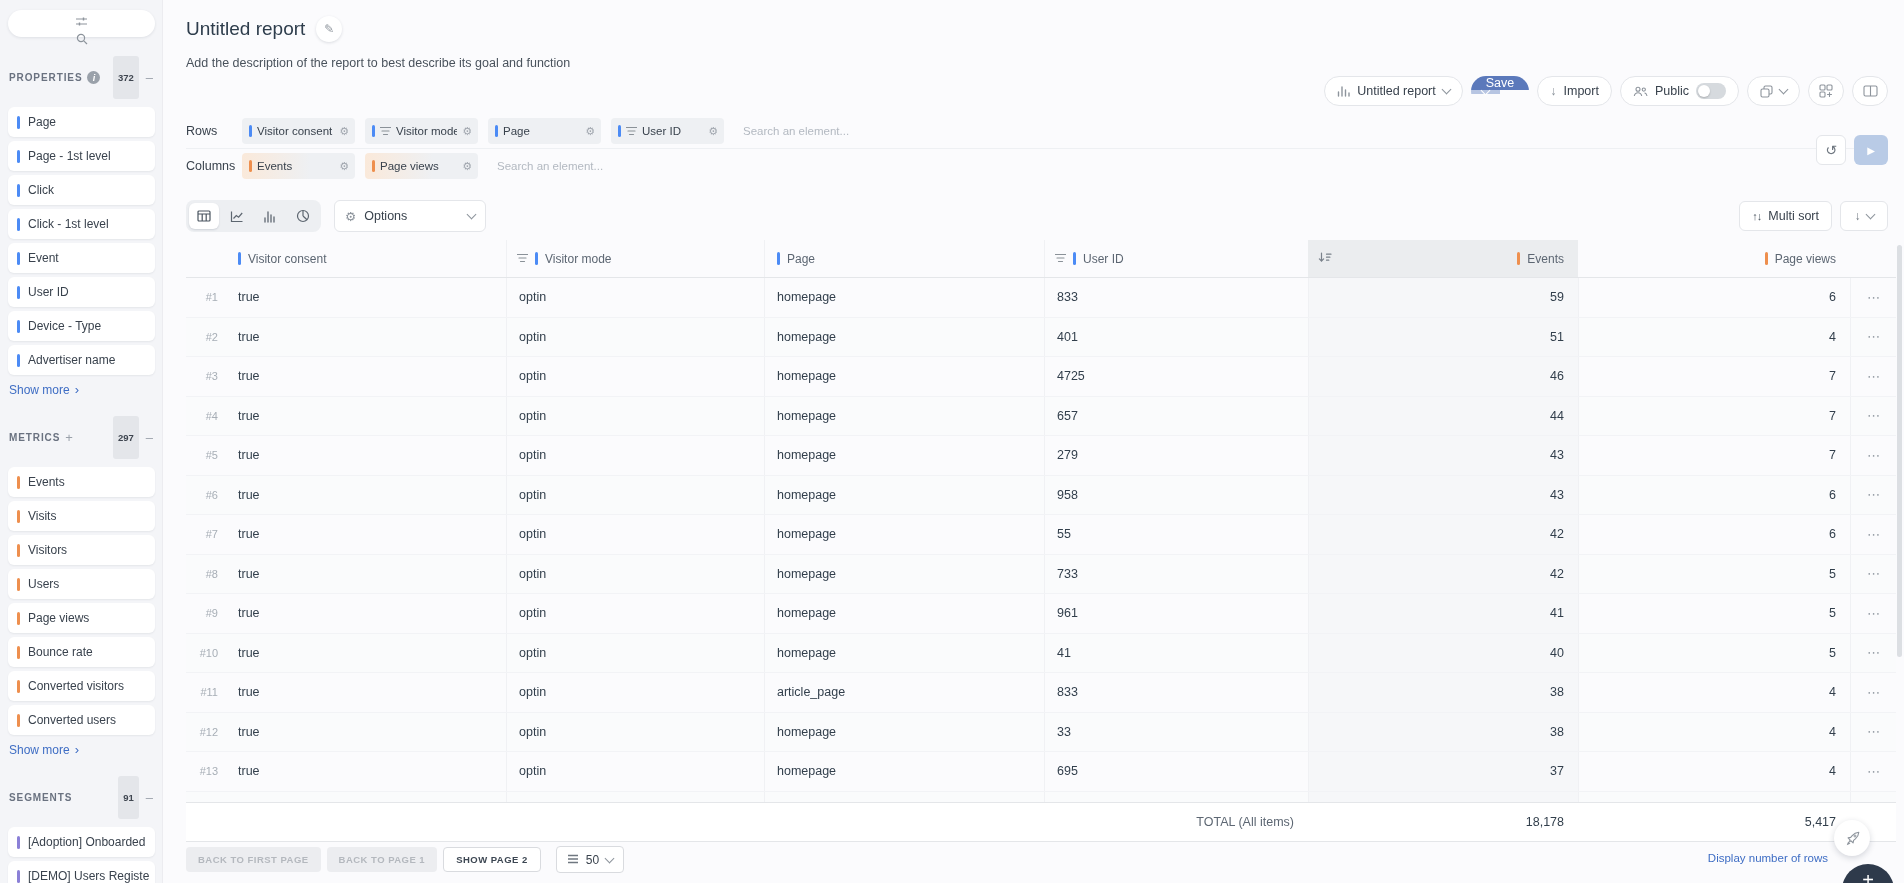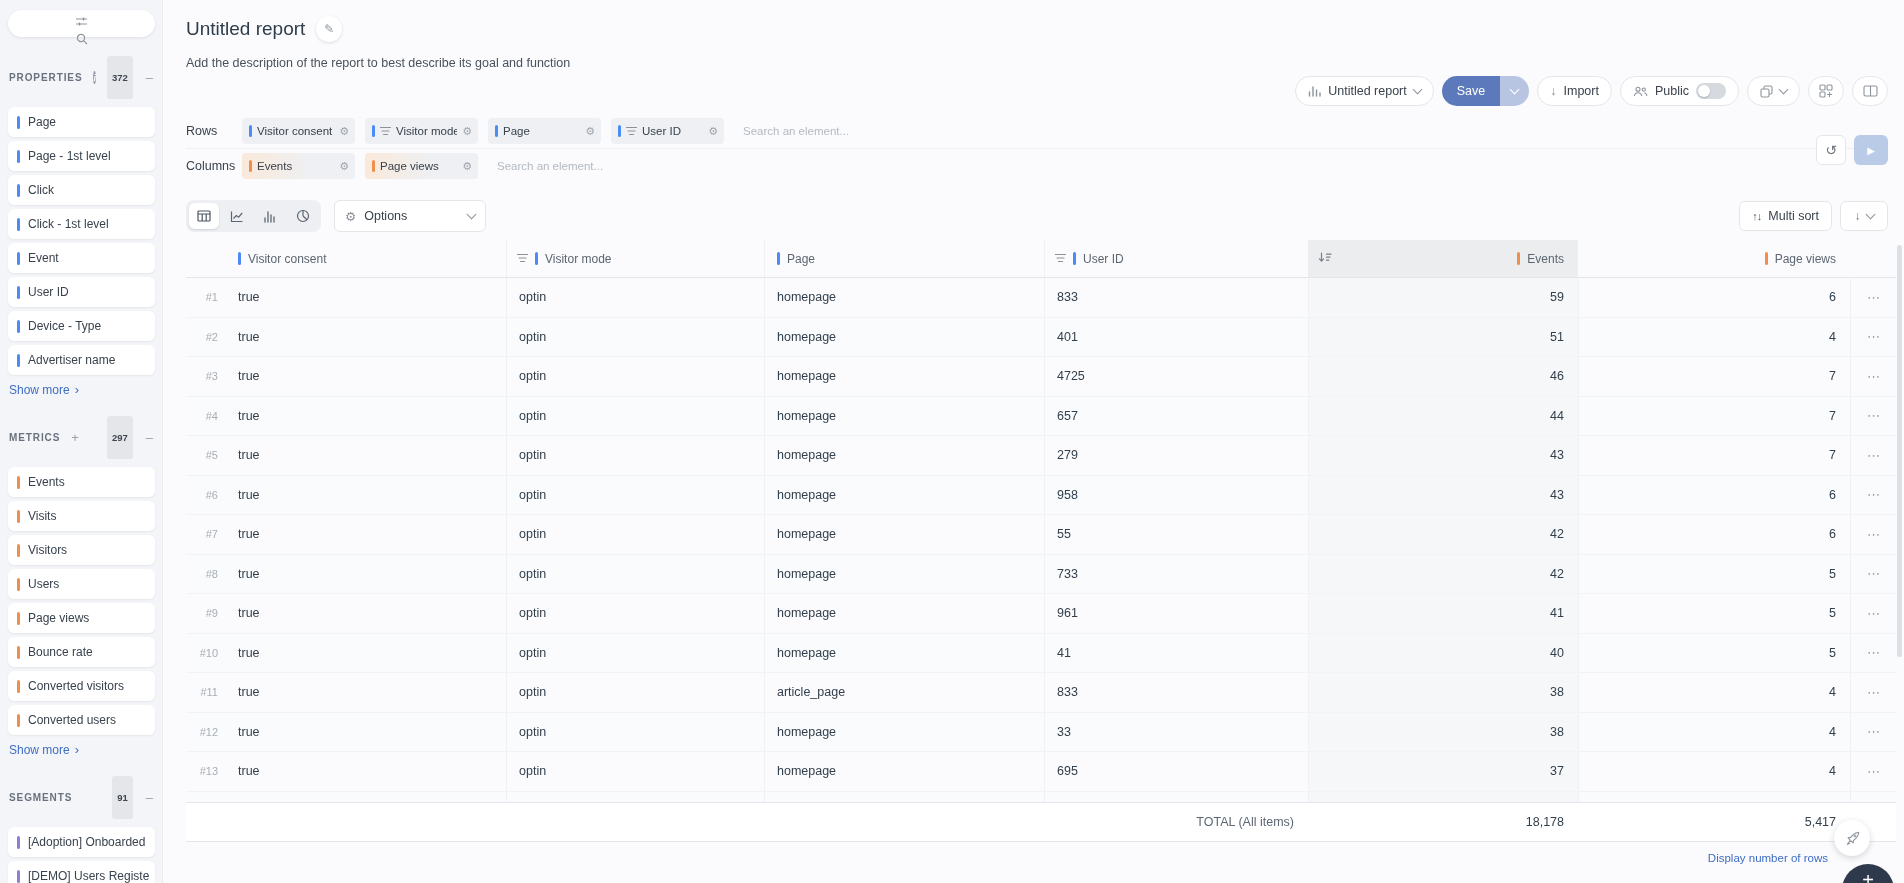--- a/index.html
+++ b/index.html
@@ -8,21 +8,21 @@
     position:relative; overflow:hidden; background:#f4f5f8;
     font-family:"Liberation Sans","DejaVu Sans",sans-serif; color:#39424d;
   }
   
   .sidebar { position:absolute; left:0; top:0; bottom:0; width:163px; background:#f4f5f8;
     border-right:1px solid #ececf0; padding:10px 7px 0 8px; box-sizing:border-box; z-index:2; overflow:hidden; }
   .search-pill { height:27px; background:#fff; border-radius:14px; box-shadow:0 1px 3px rgba(25,39,62,.10);
     display:flex; align-items:center; padding:0 9px; gap:6px;flex-direction:column; }
   .search-ph { flex:1; font-size:11.5px; color:#b3b9c1; white-space:nowrap; overflow:hidden; }
   .icon-gray { color:#8d949c; display:flex; align-items:center; flex:none; }
-  .sec-head { display:flex; align-items:center; margin:19px 2px 8px 1px; gap:11px; }
+  .sec-head { display:flex; align-items:center; margin:19px 2px 8px 1px; gap:5px; }
   .sec-title { font-size:10px; font-weight:700; letter-spacing:.09em; color:#6a7280; }
   .info-dot { width:13px; height:13px; border-radius:50%; background:#9aa1aa; color:#fff; font-size:9px;
     display:flex; align-items:center; justify-content:center; font-style:italic; font-weight:700; }
   .sec-add { color:#9aa1aa; font-size:13px; font-weight:400; }
   .sec-count { margin-left:auto; background:#e4e6ea; border-radius:3px; padding:16px 5px; font-size:9.5px; color:#3f4650; font-weight:700; }
   .sec-min { color:#9aa1aa; font-size:13px; margin-left:2px; }
   .side-item { height:30px; background:#fff; border-radius:6px; box-shadow:0 1px 2px rgba(25,39,62,.07);
     display:flex; align-items:center; margin-bottom:4px; padding:0 6px 0 9px; }
   .accent { width:3px; height:13px; border-radius:2px; margin-right:8px; flex:none; }
   .side-label { font-size:12px; color:#39424d; white-space:nowrap; overflow:hidden; text-overflow:clip; }
@@ -33,21 +33,21 @@
   .page-title-row { position:absolute; left:23px; top:16px; display:flex; align-items:center; gap:11px; }
   .page-title { font-size:19px; color:#2e3d4c; }
   .edit-btn { width:26px; height:26px; border-radius:50%; background:#fff; box-shadow:0 1px 3px rgba(25,39,62,.14);
     display:flex; align-items:center; justify-content:center; color:#8d949c; font-size:12px; }
   .page-desc { position:absolute; left:23px; top:56px; font-size:12.5px; color:#49525c; }
   .toolbar { position:absolute; top:76px; right:16px; display:flex; align-items:center; gap:8px; }
   .pill { height:30px; background:#fff; border:1px solid #e4e6ea; border-radius:15px; display:flex;
     align-items:center; gap:7px; padding:0 12px; font-size:12.5px; color:#39424d; box-sizing:border-box; }
   .chev { width:6px; height:6px; border-right:1.4px solid #8d949c; border-bottom:1.4px solid #8d949c;
     transform:rotate(45deg); margin-top:-3px; flex:none; }
-  .save-group { display:flex; height:30px; border-radius:15px; overflow:hidden; }
+  .save-group { display:flex; height:30px; border-radius:15px; overflow:hidden;flex-direction:column; }
   .save-main { background:#5b79bb; color:#fff; display:flex; align-items:center; padding:0 15px; font-size:12.5px; }
   .save-caret { background:#b7c5e2; width:29px; display:flex; align-items:center; justify-content:center; }
   .save-caret .chev { border-color:#fff; }
   .toggle { width:30px; height:16px; border-radius:8px; background:#d6dade; position:relative; flex:none; }
   .toggle::after { content:""; position:absolute; left:2px; top:2px; width:12px; height:12px; border-radius:50%;
     background:#fff; box-shadow:0 1px 2px rgba(0,0,0,.2); }
   .sq { width:36px; justify-content:center; padding:0; }
   
   .builder { position:absolute; left:23px; right:16px; top:114px; }
   .brow { display:flex; align-items:center; height:34px; }
@@ -623,20 +623,34 @@
       </div>
 
     <div class="trow-total tgrid">
       <div class="total-label">TOTAL (All items)</div>
       <div class="total-num">18,178</div>
       <div class="total-num">5,417</div>
       <div></div>
     </div>
   </div>
 
+  <div class="pagination">
+    <span class="pg">BACK TO FIRST PAGE</span>
+    <span class="pg">BACK TO PAGE 1</span>
+    <span class="pg on">SHOW PAGE 2</span>
+    <span class="size-dd">
+      <span class="size-ic">
+        <svg width="12" height="10" viewBox="0 0 12 10" fill="none">
+            <path d="M1 1.5h10M1 5h10M1 8.5h10" stroke="#6f7780" stroke-width="1.3"></path>
+          </svg>
+      </span>
+      <span class="size-val">50</span>
+      <span class="chev"></span>
+    </span>
+  </div>
 
   <span class="display-rows">Display number of rows</span>
 
   <span class="rocket-btn">
     <svg width="17" height="17" viewBox="0 0 17 17" fill="none">
         <path d="M14.8 2.2c-2.6.2-4.9 1.4-6.6 3.4L6.7 7.4l-2.6.5 1.9 1.9-.4 1.6 1.6-.4 1.9 1.9.5-2.6 1.8-1.5c2-1.7 3.2-4 3.4-6.6z" stroke="#8d949c" stroke-width="1.1" stroke-linejoin="round"></path>
         <circle cx="11" cy="6" r="1" stroke="#8d949c" stroke-width="1"></circle>
         <path d="M4.8 12.2c-.8.8-1.2 2.1-1.2 2.1s1.3-.4 2.1-1.2" stroke="#8d949c" stroke-width="1.1" stroke-linecap="round"></path>
       </svg>
   </span>

